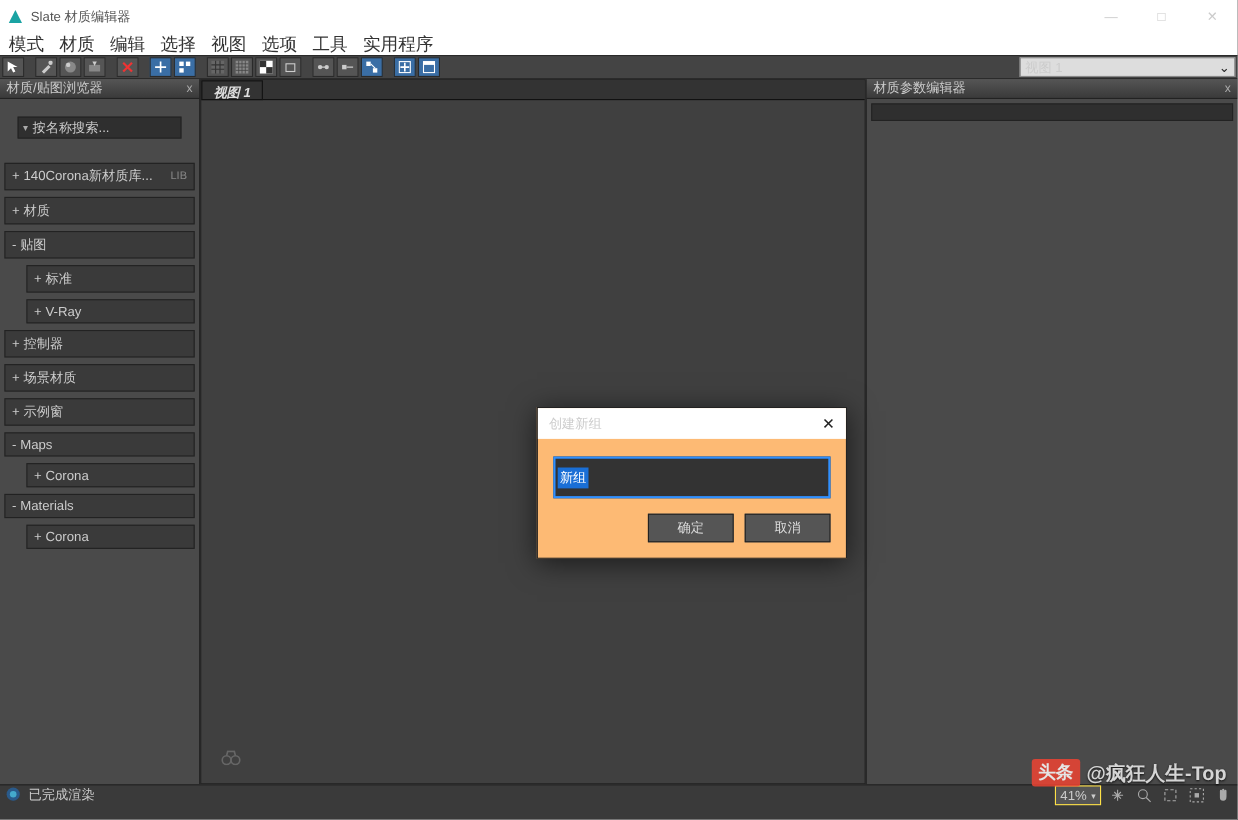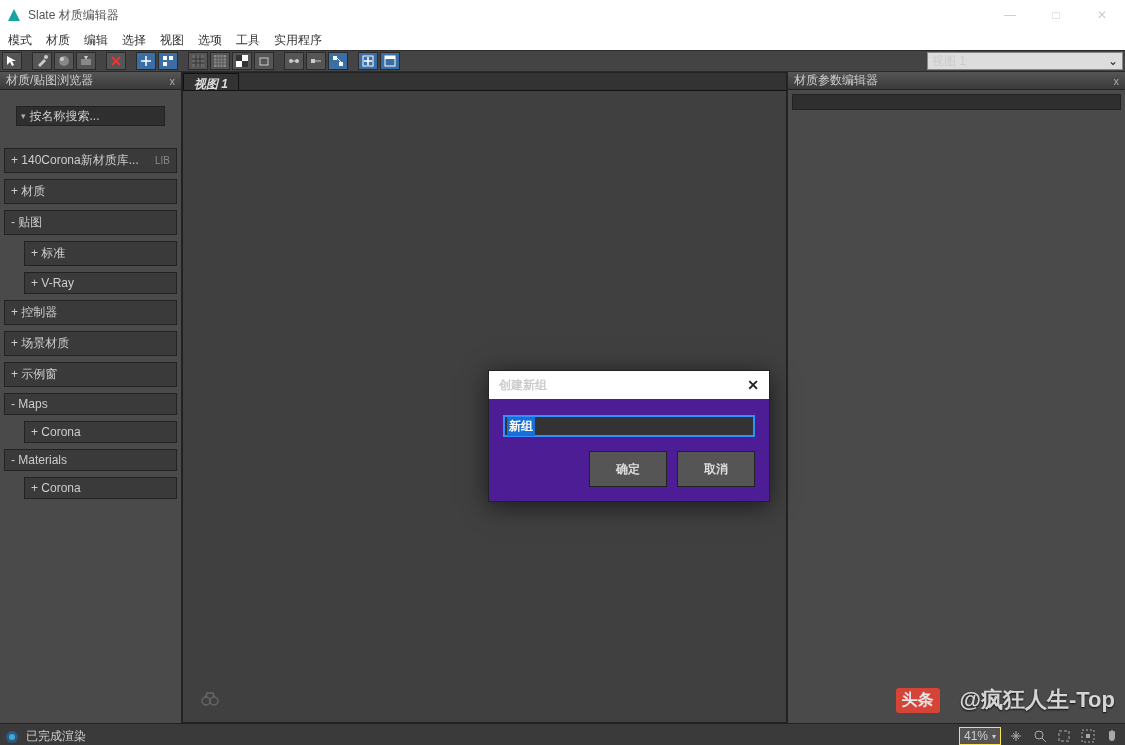--- a/index.html
+++ b/index.html
@@ -2,21 +2,21 @@
 <html><head>
 <meta charset="utf-8">
 <style>
 * { margin:0; padding:0; box-sizing:border-box; font-family:"Microsoft YaHei","Segoe UI",sans-serif; font-size:12px; color:#ccc; user-select:none; }
 body { width:1125px; height:745px; background:#fff; overflow:hidden; position:relative; }
 .titlebar { height:30px; background:#fff; display:flex; align-items:center; padding:0 0 0 6px; }
 .titlebar .logo { width:16px; height:16px; display:inline-flex; margin-right:6px; }
 .titlebar .title { color:#555; font-size:12px; flex:1; }
 .titlebar .winbtn { width:46px; height:30px; display:flex; align-items:center; justify-content:center; color:#555; }
 .menubar { height:20px; background:#fff; display:flex; gap:14px; padding:0 8px; align-items:center; }
-.menubar .mi { color:#333; font-size:12px; }
+.menubar .mi { color:#333; font-size:16px; }
 .app { background:#4a4a4a; height:695px; display:flex; flex-direction:column; }
 .toolbar { height:22px; background:#444; border-top:1px solid #2a2a2a; border-bottom:1px solid #2a2a2a; display:flex; align-items:center; padding:0 2px; gap:2px; }
 .toolbar .tbtn { width:20px; height:18px; background:#555; border:1px solid #2a2a2a; display:flex; align-items:center; justify-content:center; }
 .toolbar .tbtn.blue { background:#3a6ea5; }
 .toolbar .sep { width:6px; }
 .toolbar .viewsel { margin-left:auto; width:196px; height:18px; background:#ddd; border:1px solid #888; display:flex; align-items:center; padding:0 4px; color:#222; font-size:11px; }
 .toolbar .viewsel .dd { margin-left:auto; color:#222; }
 .main { flex:1; display:flex; min-height:0; }
 .panel { background:#4a4a4a; display:flex; flex-direction:column; }
 .panel-left { width:182px; border-right:1px solid #222; }
@@ -27,38 +27,38 @@
 .search { height:20px; margin:16px; background:#2f2f2f; border:1px solid #222; display:flex; align-items:center; padding:0 4px; color:#999; font-size:12px; }
 .search::before { content:"▾"; font-size:9px; margin-right:4px; color:#aaa; }
 .tree { padding:2px 4px; display:flex; flex-direction:column; gap:2px; }
 .tree .grp { background:#3a3a3a; border:1px solid #222; padding:3px 6px; font-size:12px; color:#ccc; display:flex; align-items:center; margin-top:4px; }
 .tree .grp.sub { margin-left:20px; }
 .tree .lib { font-size:10px; color:#888; margin-left:auto; }
 .viewtab { position:absolute; top:0; left:0; height:18px; background:#333; border:1px solid #111; padding:2px 10px; font-style:italic; font-weight:bold; color:#ddd; font-size:12px; }
 .viewtab-strip { position:absolute; top:0; left:0; right:0; height:18px; background:#333; border-bottom:1px solid #111; }
 .binoc { position:absolute; left:18px; bottom:16px; color:#666; font-size:14px; }
 .param-box { margin:4px; height:16px; background:#2f2f2f; border:1px solid #222; }
-.statusbar { height:22px; background:#3a3a3a; display:flex; align-items:flex-end; padding:0 4px; gap:6px; border-top:1px solid #222; }
+.statusbar { height:32px; background:#3a3a3a; display:flex; align-items:flex-start; padding:0 4px; gap:6px; border-top:1px solid #222; }
 .statusbar .st-icon { width:16px; height:16px; }
 .statusbar .st-text { font-size:12px; color:#ccc; }
 .statusbar .spacer { flex:1; }
 .statusbar .zoom { background:#555; border:1px solid #fde047; padding:1px 4px; font-size:11px; color:#ddd; display:flex; align-items:center; }
 .statusbar .sbtn { width:18px; height:18px; display:flex; align-items:center; justify-content:center; color:#aaa; }
 
-.dialog { position:absolute; left:305px; top:297px; width:282px; background:#4c1d95; box-shadow:0 4px 24px rgba(0,0,0,0.6); border:1px solid #222;font-weight:bold; }
+.dialog { position:absolute; left:305px; top:297px; width:282px; background:#fdba74; box-shadow:0 4px 24px rgba(0,0,0,0.6); border:1px solid #222; }
 .dlg-title { height:28px; background:#fff; display:flex; align-items:center; padding:0 10px; color:#222; font-size:12px; }
 .dlg-title .dlg-x { margin-left:auto; color:#222; font-size:14px; }
 .dlg-body { padding:16px 14px 14px 14px; }
 .dlg-input-sel { display:inline-block; background:#1a6fd6; color:#fff; padding:1px 2px; }
-.dlg-input-wrap { width:100%; height:22px; background:#333; border:2px solid #3090ff; display:flex; align-items:center; padding:0 2px; }
+.dlg-input-wrap { width:100%; height:38px; background:#333; border:2px solid #3090ff; display:flex; align-items:center; padding:0 2px; }
 .dlg-btns { display:flex; gap:10px; justify-content:flex-end; margin-top:14px; }
-.dlg-btn { width:78px; height:36px; background:#555; border:1px solid #222; display:flex; align-items:center; justify-content:center; color:#ddd; font-size:12px; }
-.watermark { position:absolute; right:10px; bottom:30px; display:flex; align-items:center; gap:20px; opacity:0.85; pointer-events:none; }
+.dlg-btn { width:78px; height:26px; background:#555; border:1px solid #222; display:flex; align-items:center; justify-content:center; color:#ddd; font-size:12px; }
+.watermark { position:absolute; right:10px; bottom:30px; display:flex; align-items:center; gap:6px; opacity:0.85; pointer-events:none; }
 .watermark .wm-badge { background:#e43; color:#fff; padding:2px 6px; border-radius:3px; font-size:16px; font-weight:bold; }
-.watermark .wm-text { color:#eee; font-size:22px; font-weight:bold; text-shadow:0 1px 2px #000; }
+.watermark .wm-text { color:#eee; font-size:18px; font-weight:bold; text-shadow:0 1px 2px #000; }
 svg { display:block; }
 </style>
 </head>
 <body>
 
 <div class="titlebar">
   <span class="logo">
     <svg viewBox="0 0 16 16">
         <path d="M2 14 L8 2 L14 14 Z" fill="#1aa3a3"></path>
       </svg>

